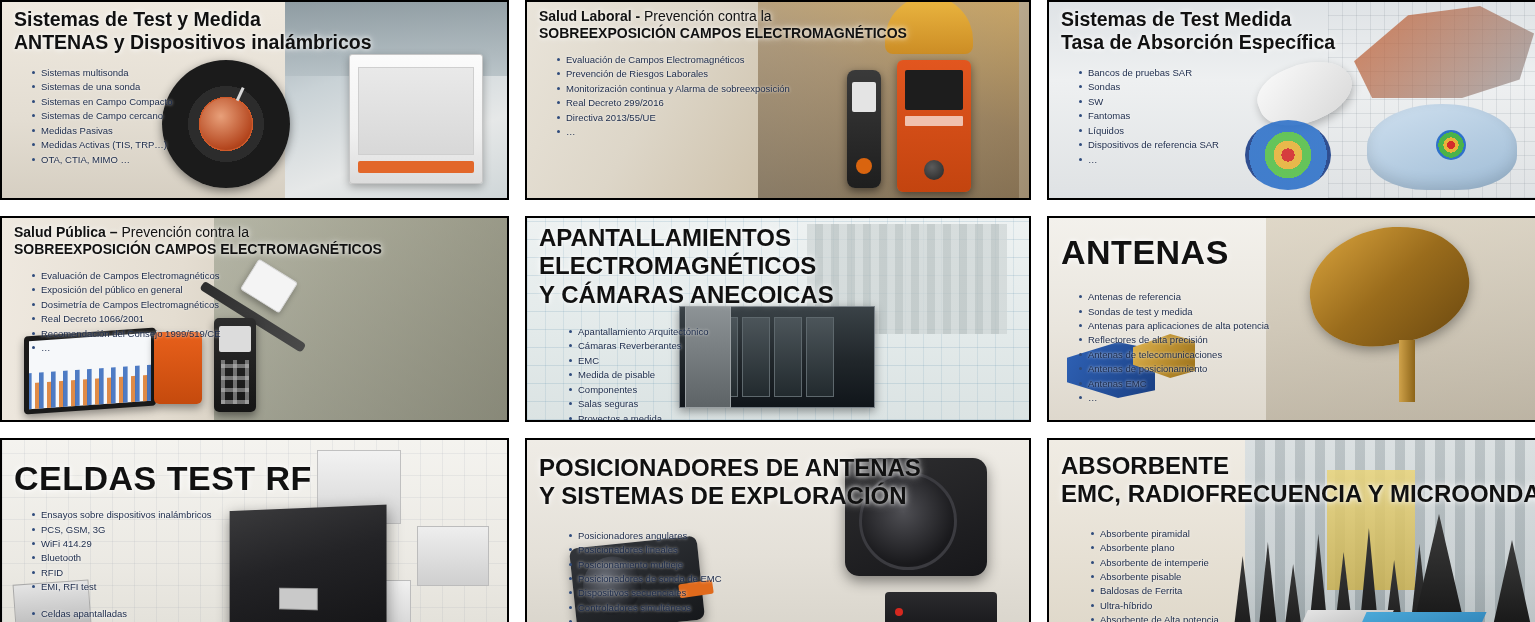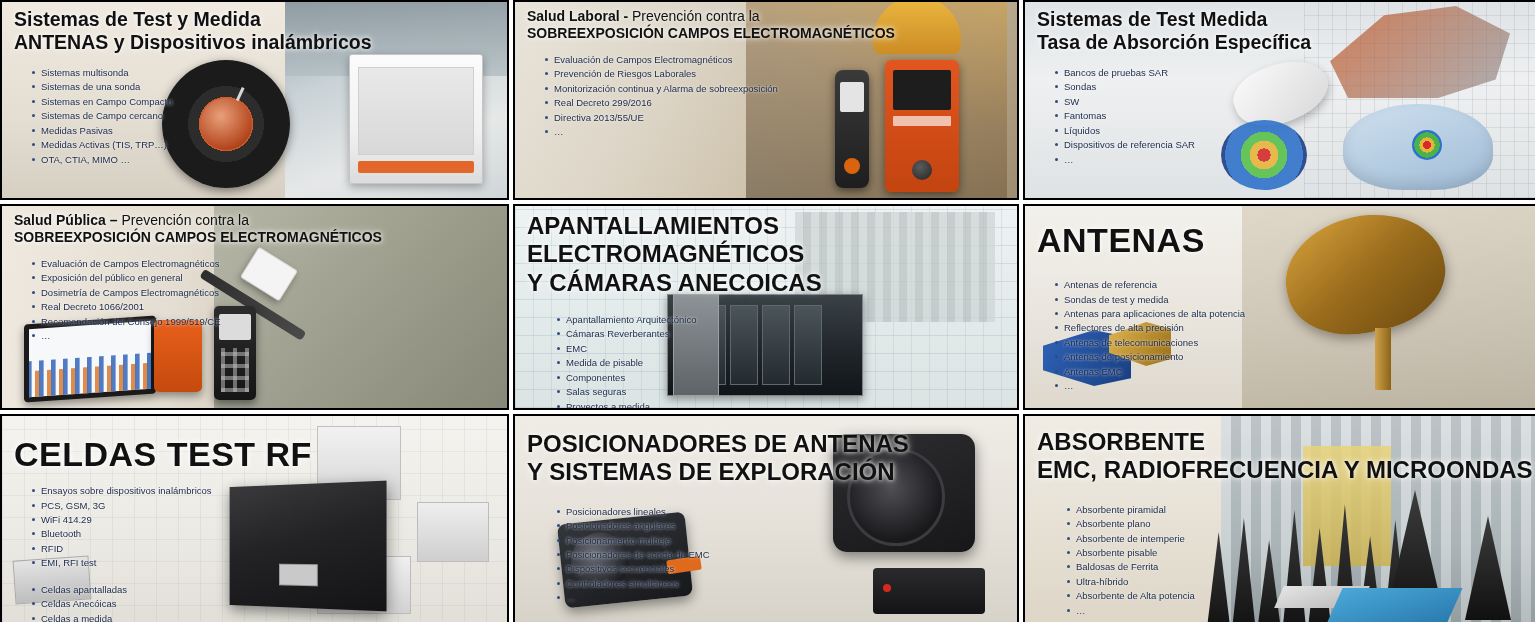--- a/index.html
+++ b/index.html
@@ -12,21 +12,21 @@
     height: 622px;
     font-family: "Liberation Sans", sans-serif;
     overflow: hidden;
   }
   .grid {
     width: 1535px;
     height: 622px;
     display: grid;
     grid-template-columns: 509px 506px 520px;
     grid-template-rows: 200px 206px 216px;
-    gap: 4px;
+    gap: 16px;
     background: #ffffff;
   }
   .card {
     position: relative;
     overflow: hidden;
     border: 2px solid #000000;
     box-sizing: border-box;
     background: #e8e6e1;
   }
   .bg {
@@ -673,22 +673,22 @@
       <div class="c8-ctrl">
           <div class="led"></div>
         </div>
       <div class="c8-orange"></div>
     </div>
     <div class="title t-mid" style="margin-top:14px;">
       <div>POSICIONADORES DE ANTENAS</div>
       <div>Y SISTEMAS DE EXPLORACIÓN</div>
     </div>
     <ul class="bullets" style="margin-left:28px;margin-top:18px;">
+      <li>Posicionadores angulares</li>
       <li>Posicionadores lineales</li>
-      <li>Posicionadores angulares</li>
       <li>Posicionamiento multieje</li>
       <li>Posicionadores de sonda de EMC</li>
       <li>Dispositivos secuenciales</li>
       <li>Controladores simultáneos</li>
       <li>…</li>
     </ul>
   </div>
 
   <div class="card">
     <div class="bg">

